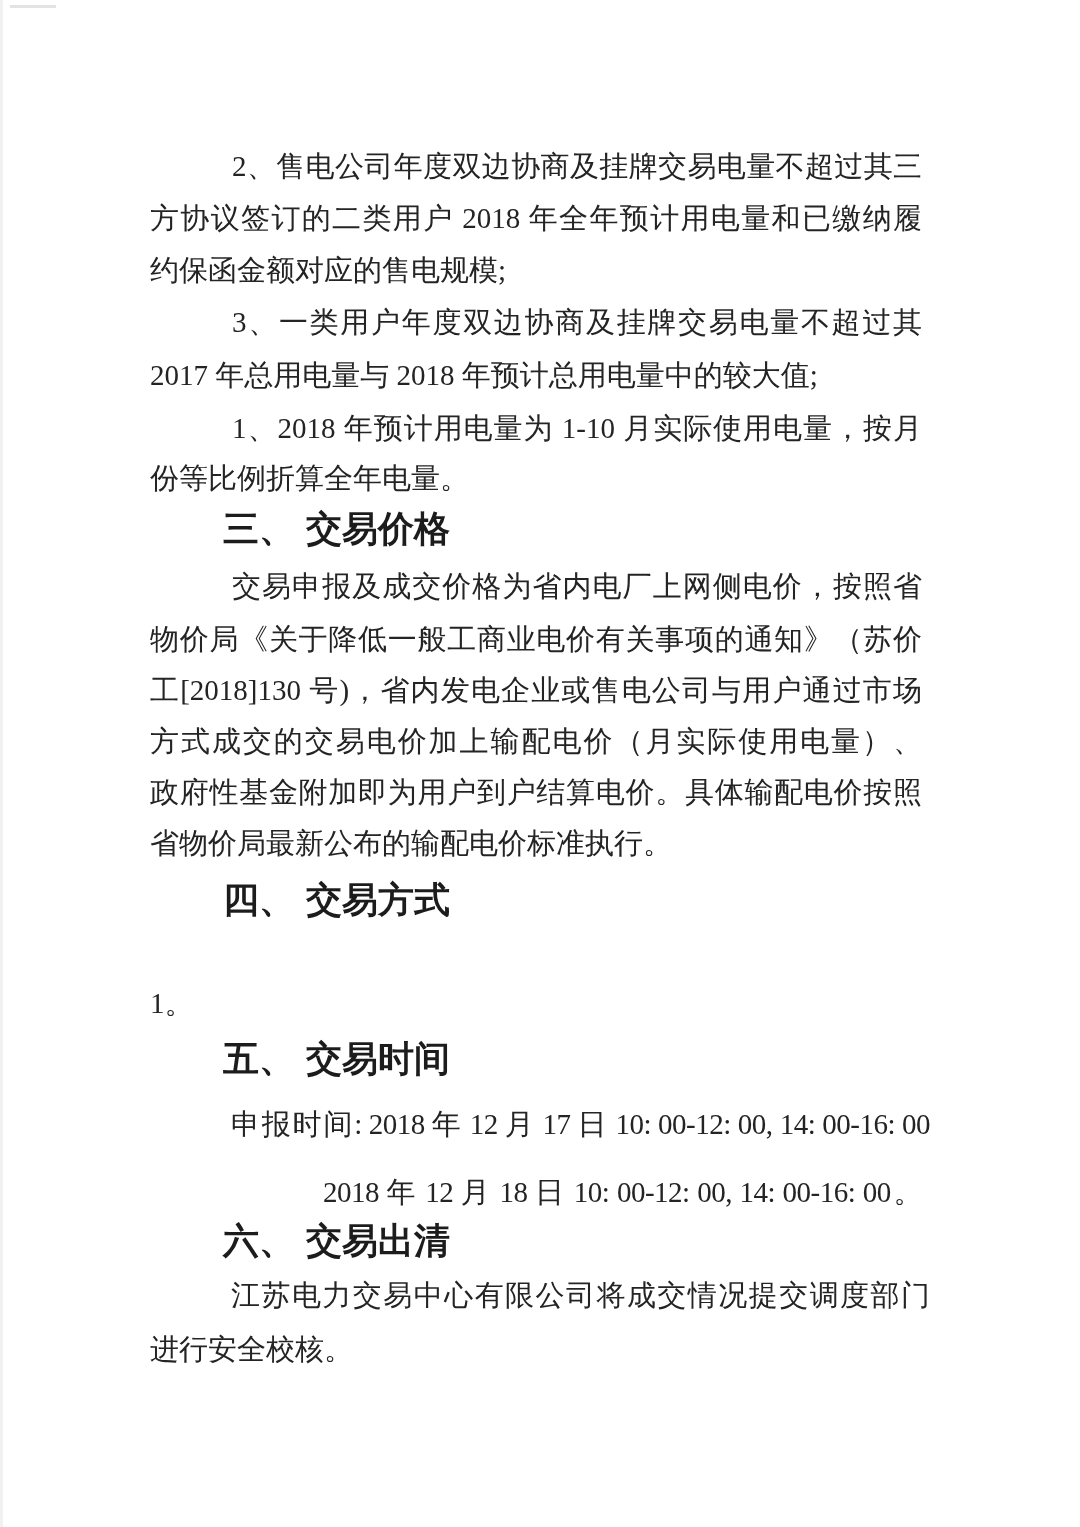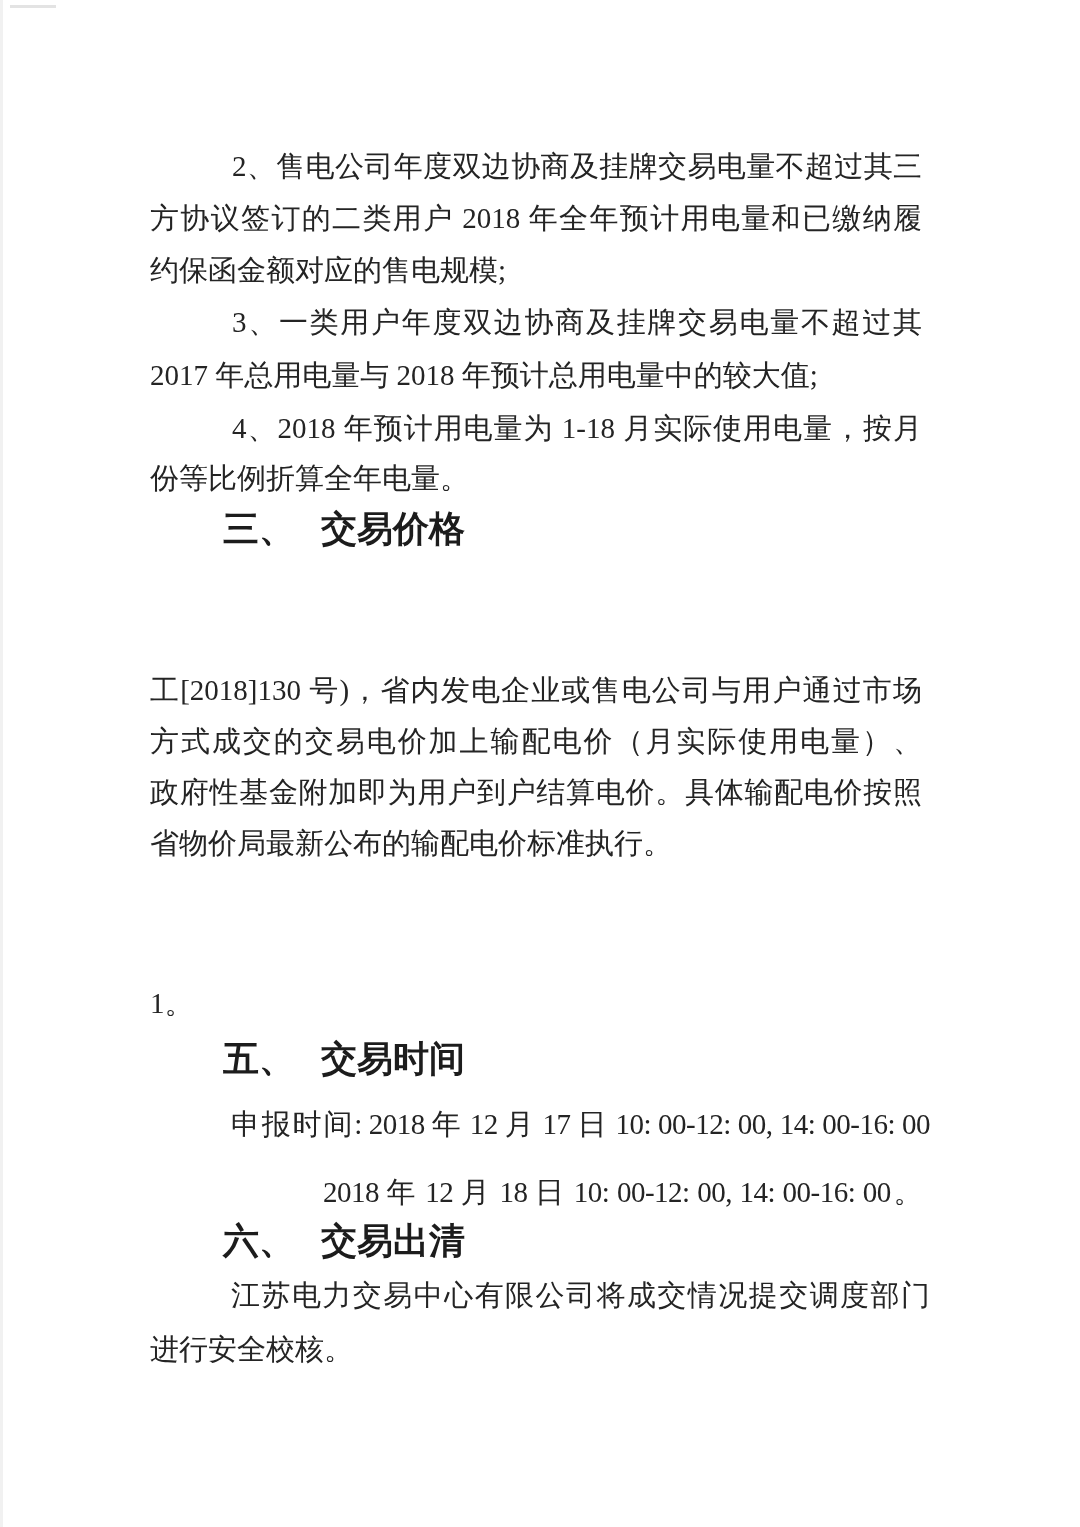--- a/index.html
+++ b/index.html
@@ -27,50 +27,55 @@
   .time{ letter-spacing:-0.5px; word-spacing:-2px; }
   
   .hd{
     position:absolute;
     left:223px;height:42px;
     font-size:36px;line-height:42px;
     font-weight:700;
     color:#1c1c1c;
     white-space:nowrap;
   }
-  .hd .t{ margin-left:26px; }
+  .hd .t{ margin-left:11px; }
   
   .scan-top{ position:absolute;left:10px;top:5px;width:46px;height:3px;background:#e3e3e3; }
   .scan-left{ position:absolute;left:0;top:0;width:3px;height:100%;background:#f1f1f1; }
 </style>
 </head>
 <body>
 
 <div class="page">
   <div class="scan-top"></div>
   <div class="scan-left"></div>
 
   <div class="bl ind just" style="top:148px">2、售电公司年度双边协商及挂牌交易电量不超过其三</div>
   <div class="bl just" style="top:200px">方协议签订的二类用户 2018 年全年预计用电量和已缴纳履</div>
   <div class="bl" style="top:252px">约保函金额对应的售电规模;</div>
 
   <div class="bl ind just" style="top:304px">3、一类用户年度双边协商及挂牌交易电量不超过其</div>
   <div class="bl" style="top:357px">2017 年总用电量与 2018 年预计总用电量中的较大值;</div>
 
-  <div class="bl ind just" style="top:410px">4、2018 年预计用电量为 1-18 月实际使用电量，按月</div>
+  <div class="bl ind just" style="top:410px">1、2018 年预计用电量为 1-10 月实际使用电量，按月</div>
   <div class="bl" style="top:460px">份等比例折算全年电量。</div>
 
   <div class="hd" style="top:508px">
     <span class="n">三、</span><span class="t">交易价格</span>
   </div>
+  <div class="bl ind just" style="top:568px">交易申报及成交价格为省内电厂上网侧电价，按照省</div>
+  <div class="bl just" style="top:621px">物价局《关于降低一般工商业电价有关事项的通知》（苏价</div>
   <div class="bl just" style="top:672px">工[2018]130 号)，省内发电企业或售电公司与用户通过市场</div>
   <div class="bl just" style="top:723px">方式成交的交易电价加上输配电价（月实际使用电量）、</div>
   <div class="bl just" style="top:774px">政府性基金附加即为用户到户结算电价。具体输配电价按照</div>
   <div class="bl" style="top:825px">省物价局最新公布的输配电价标准执行。</div>
 
+  <div class="hd" style="top:879px">
+    <span class="n">四、</span><span class="t">交易方式</span>
+  </div>
   <div class="bl" style="top:985px">1。</div>
 
   <div class="hd" style="top:1038px">
     <span class="n">五、</span><span class="t">交易时间</span>
   </div>
   <div class="bl ind2 just time" style="top:1106px">申报时间: 2018 年 12 月 17 日 10: 00-12: 00, 14: 00-16: 00</div>
   <div class="bl ind3 just time" style="top:1174px">2018 年 12 月 18 日 10: 00-12: 00, 14: 00-16: 00。</div>
 
   <div class="hd" style="top:1220px">
     <span class="n">六、</span><span class="t">交易出清</span>

